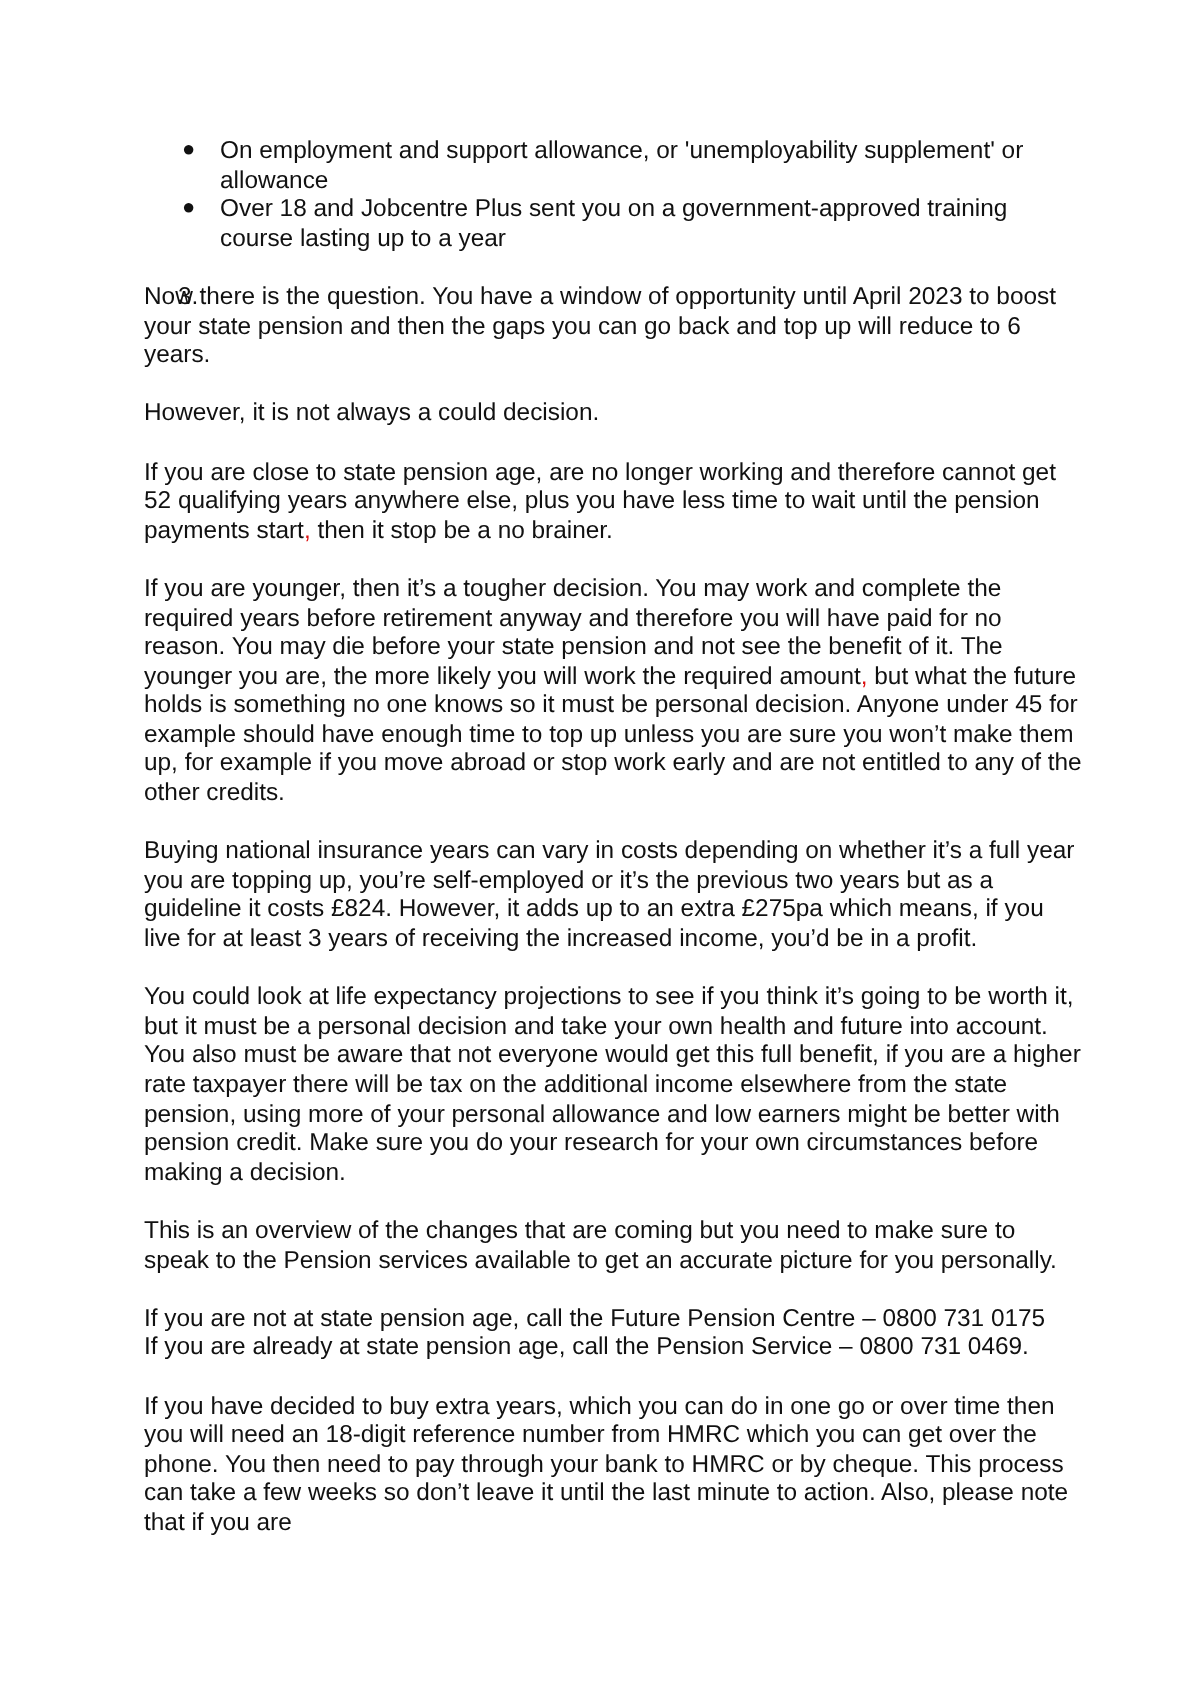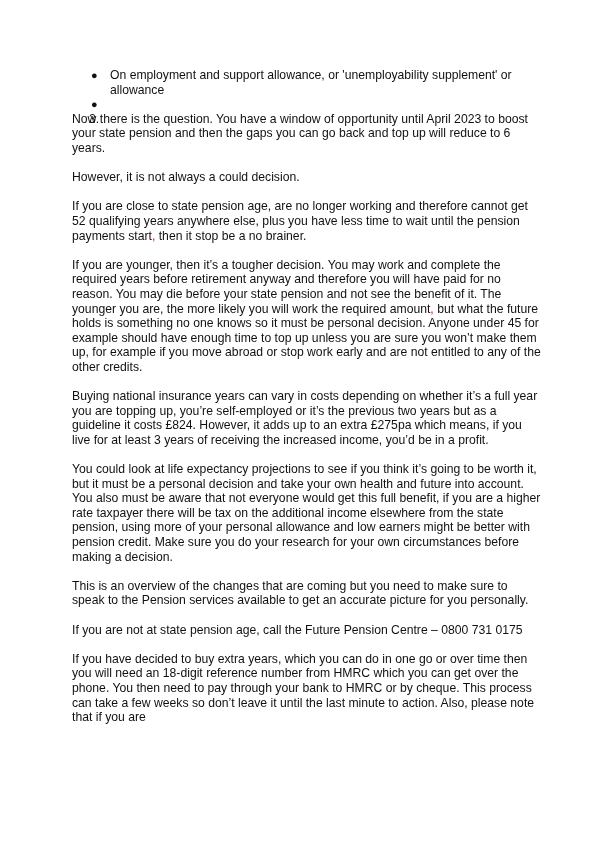--- a/index.html
+++ b/index.html
@@ -23,33 +23,35 @@
 <div class="page">
   <div class="content">
 
     <ul class="bullets">
       <li>
         <span class="bullet">●</span>
         <span>On employment and support allowance, or 'unemployability supplement' or allowance</span>
       </li>
       <li>
         <span class="bullet">●</span>
+        <span>Over 18 and Jobcentre Plus sent you on a government-approved training course lasting up to a year</span>
       </li>
     </ul>
 
     <div class="numbered">
       <span class="num">3.</span>
     </div>
 
     <p>Now there is the question. You have a window of opportunity until April 2023 to boost your state pension and then the gaps you can go back and top up will reduce to 6 years.</p>
     <p>However, it is not always a could decision.</p>
     <p><span>If you are close to state pension age, are no longer working and therefore cannot get 52 qualifying years anywhere else, plus you have less time to wait until the pension payments start</span><span class="red">,</span><span> then it stop be a no brainer.</span></p>
     <p><span>If you are younger, then it’s a tougher decision. You may work and complete the required years before retirement anyway and therefore you will have paid for no reason. You may die before your state pension and not see the benefit of it. The younger you are, the more likely you will work the required amount</span><span class="red">,</span><span> but what the future holds is something no one knows so it must be personal decision. Anyone under 45 for example should have enough time to top up unless you are sure you won’t make them up, for example if you move abroad or stop work early and are not entitled to any of the other credits.</span></p>
     <p>Buying national insurance years can vary in costs depending on whether it’s a full year you are topping up, you’re self-employed or it’s the previous two years but as a guideline it costs £824. However, it adds up to an extra £275pa which means, if you live for at least 3 years of receiving the increased income, you’d be in a profit.</p>
     <p>You could look at life expectancy projections to see if you think it’s going to be worth it, but it must be a personal decision and take your own health and future into account. You also must be aware that not everyone would get this full benefit, if you are a higher rate taxpayer there will be tax on the additional income elsewhere from the state pension, using more of your personal allowance and low earners might be better with pension credit. Make sure you do your research for your own circumstances before making a decision.</p>
     <p>This is an overview of the changes that are coming but you need to make sure to speak to the Pension services available to get an accurate picture for you personally.</p>
     <p>
       <span>If you are not at state pension age, call the Future Pension Centre – 0800 731 0175</span><br>
+      <span>If you are already at state pension age, call the Pension Service – 0800 731 0469.</span>
     </p>
     <p>If you have decided to buy extra years, which you can do in one go or over time then you will need an 18-digit reference number from HMRC which you can get over the phone. You then need to pay through your bank to HMRC or by cheque. This process can take a few weeks so don’t leave it until the last minute to action. Also, please note that if you are</p>
 
   </div>
 </div>
 
 </body></html>

